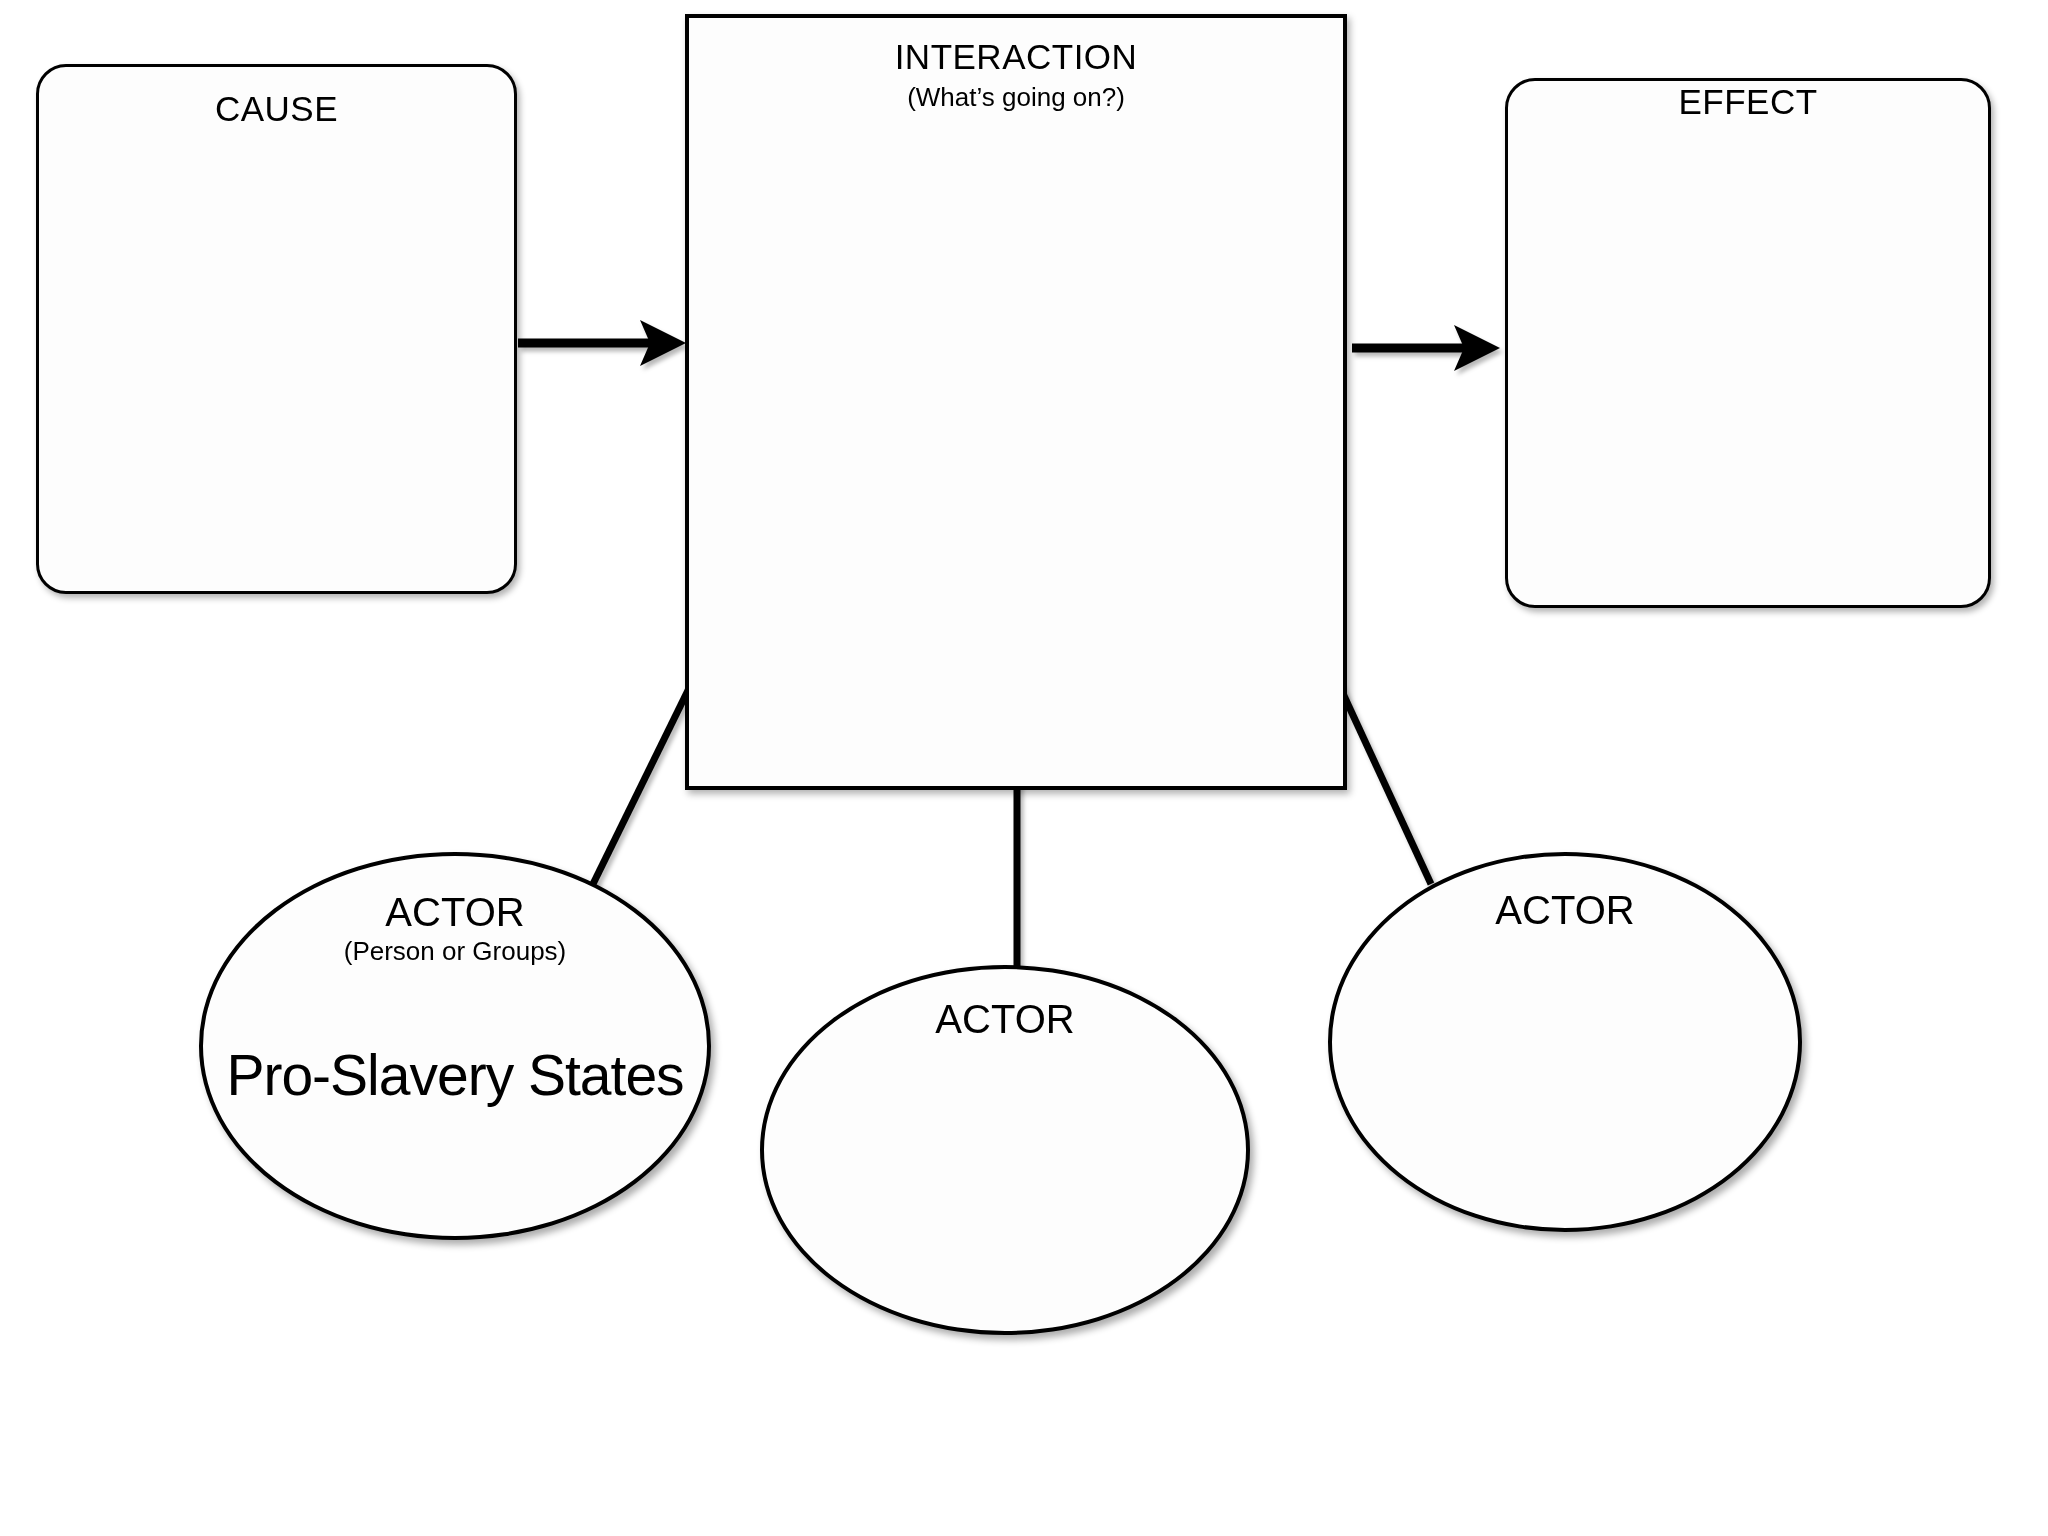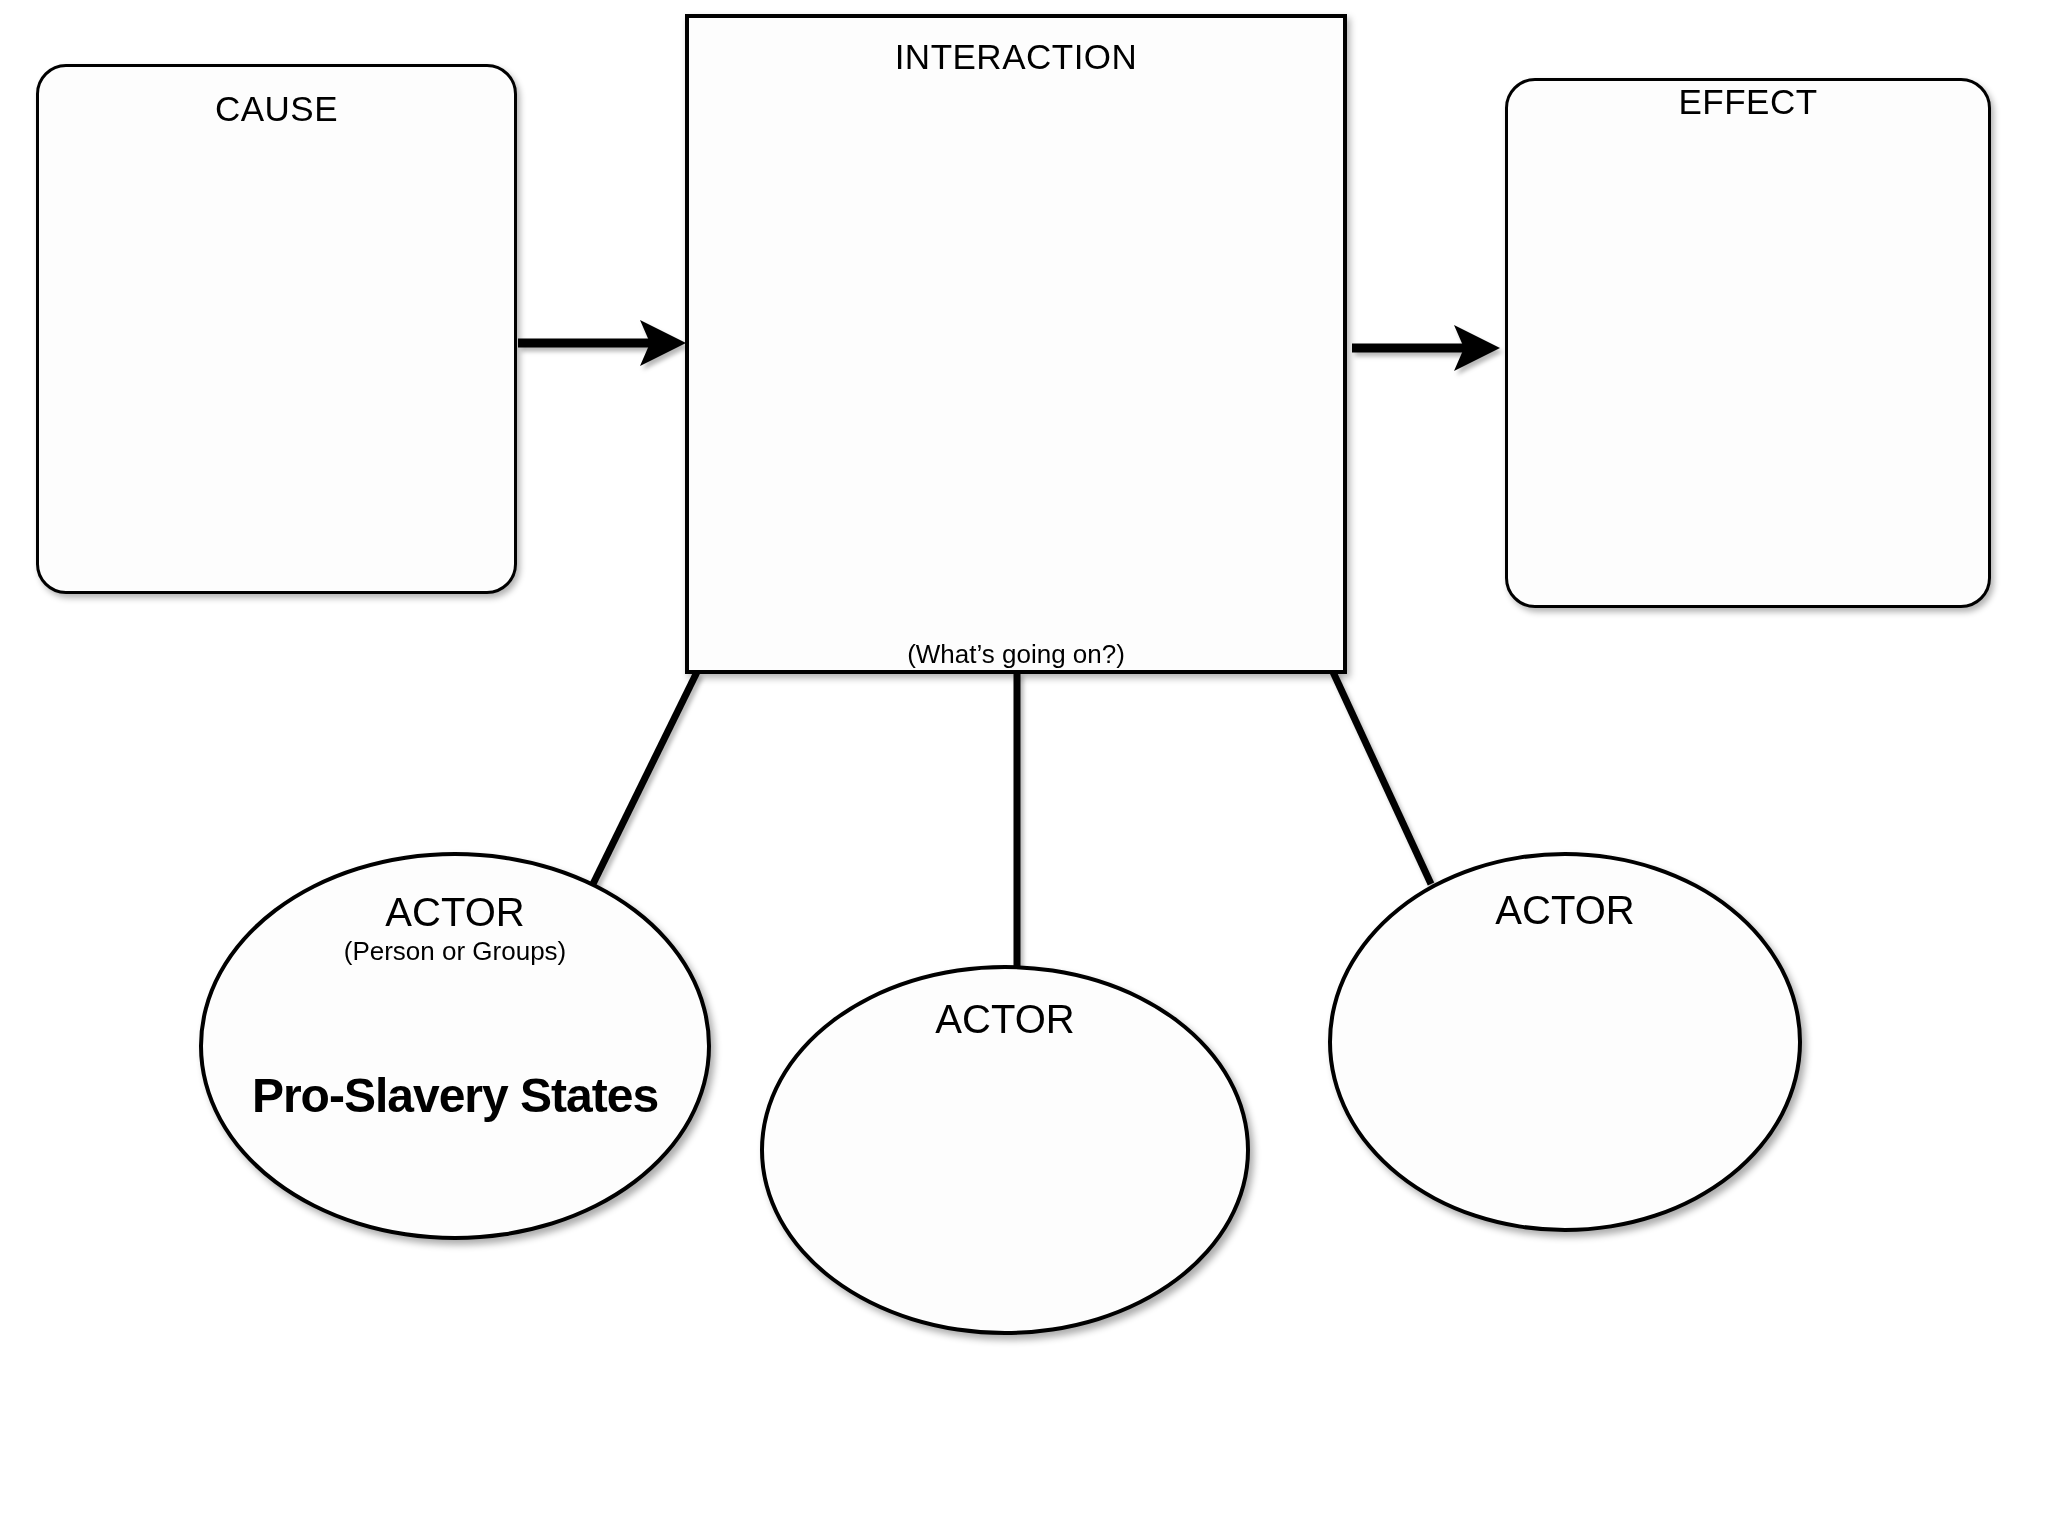--- a/index.html
+++ b/index.html
@@ -28,34 +28,34 @@
   .squarebox{
     border:4px solid var(--stroke);
     box-shadow:3px 4px 7px rgba(0,0,0,0.30);
   }
   .ellipse{
     border:4px solid var(--stroke);border-radius:50%;
     box-shadow:4px 5px 7px rgba(0,0,0,0.32);
   }
 
   #cause-box   {left:36px;  top:64px; width:481px; height:530px; padding-top:21px;}
-  #interaction-box{left:685px; top:14px; width:662px; height:660px; padding-top:18px;justify-content:space-between;}
+  #interaction-box{left:685px; top:14px; width:662px; height:776px; padding-top:18px;}
   #effect-box  {left:1505px;top:78px; width:486px; height:530px; }
 
   #actor-left  {left:199px; top:852px; width:512px; height:388px; padding-top:32px;}
   #actor-middle{left:760px; top:965px; width:490px; height:370px; padding-top:26px;}
   #actor-right {left:1328px;top:852px; width:474px; height:380px; padding-top:30px;}
 
   .box-title{font-size:35px;line-height:1.2;letter-spacing:0.5px;}
   .box-subtitle{font-size:26px;line-height:1.2;margin-top:4px;}
   .actor-title{font-size:40px;line-height:1.2;}
   .actor-subtitle{font-size:26px;line-height:1.2;margin-top:0;}
   .actor-entry{
-    font-size:48px;line-height:1.2;margin-top:100px;
-    letter-spacing:-1px;font-weight:700;
+    font-size:57px;line-height:1.2;margin-top:74px;
+    letter-spacing:-1px;font-weight:400;
     font-family:"Liberation Sans", sans-serif;
   }
 </style>
 </head>
 <body>
 
 <div class="canvas">
 
   <svg class="connector-layer" viewBox="0 0 2048 1536" xmlns="http://www.w3.org/2000/svg">
     <defs>

